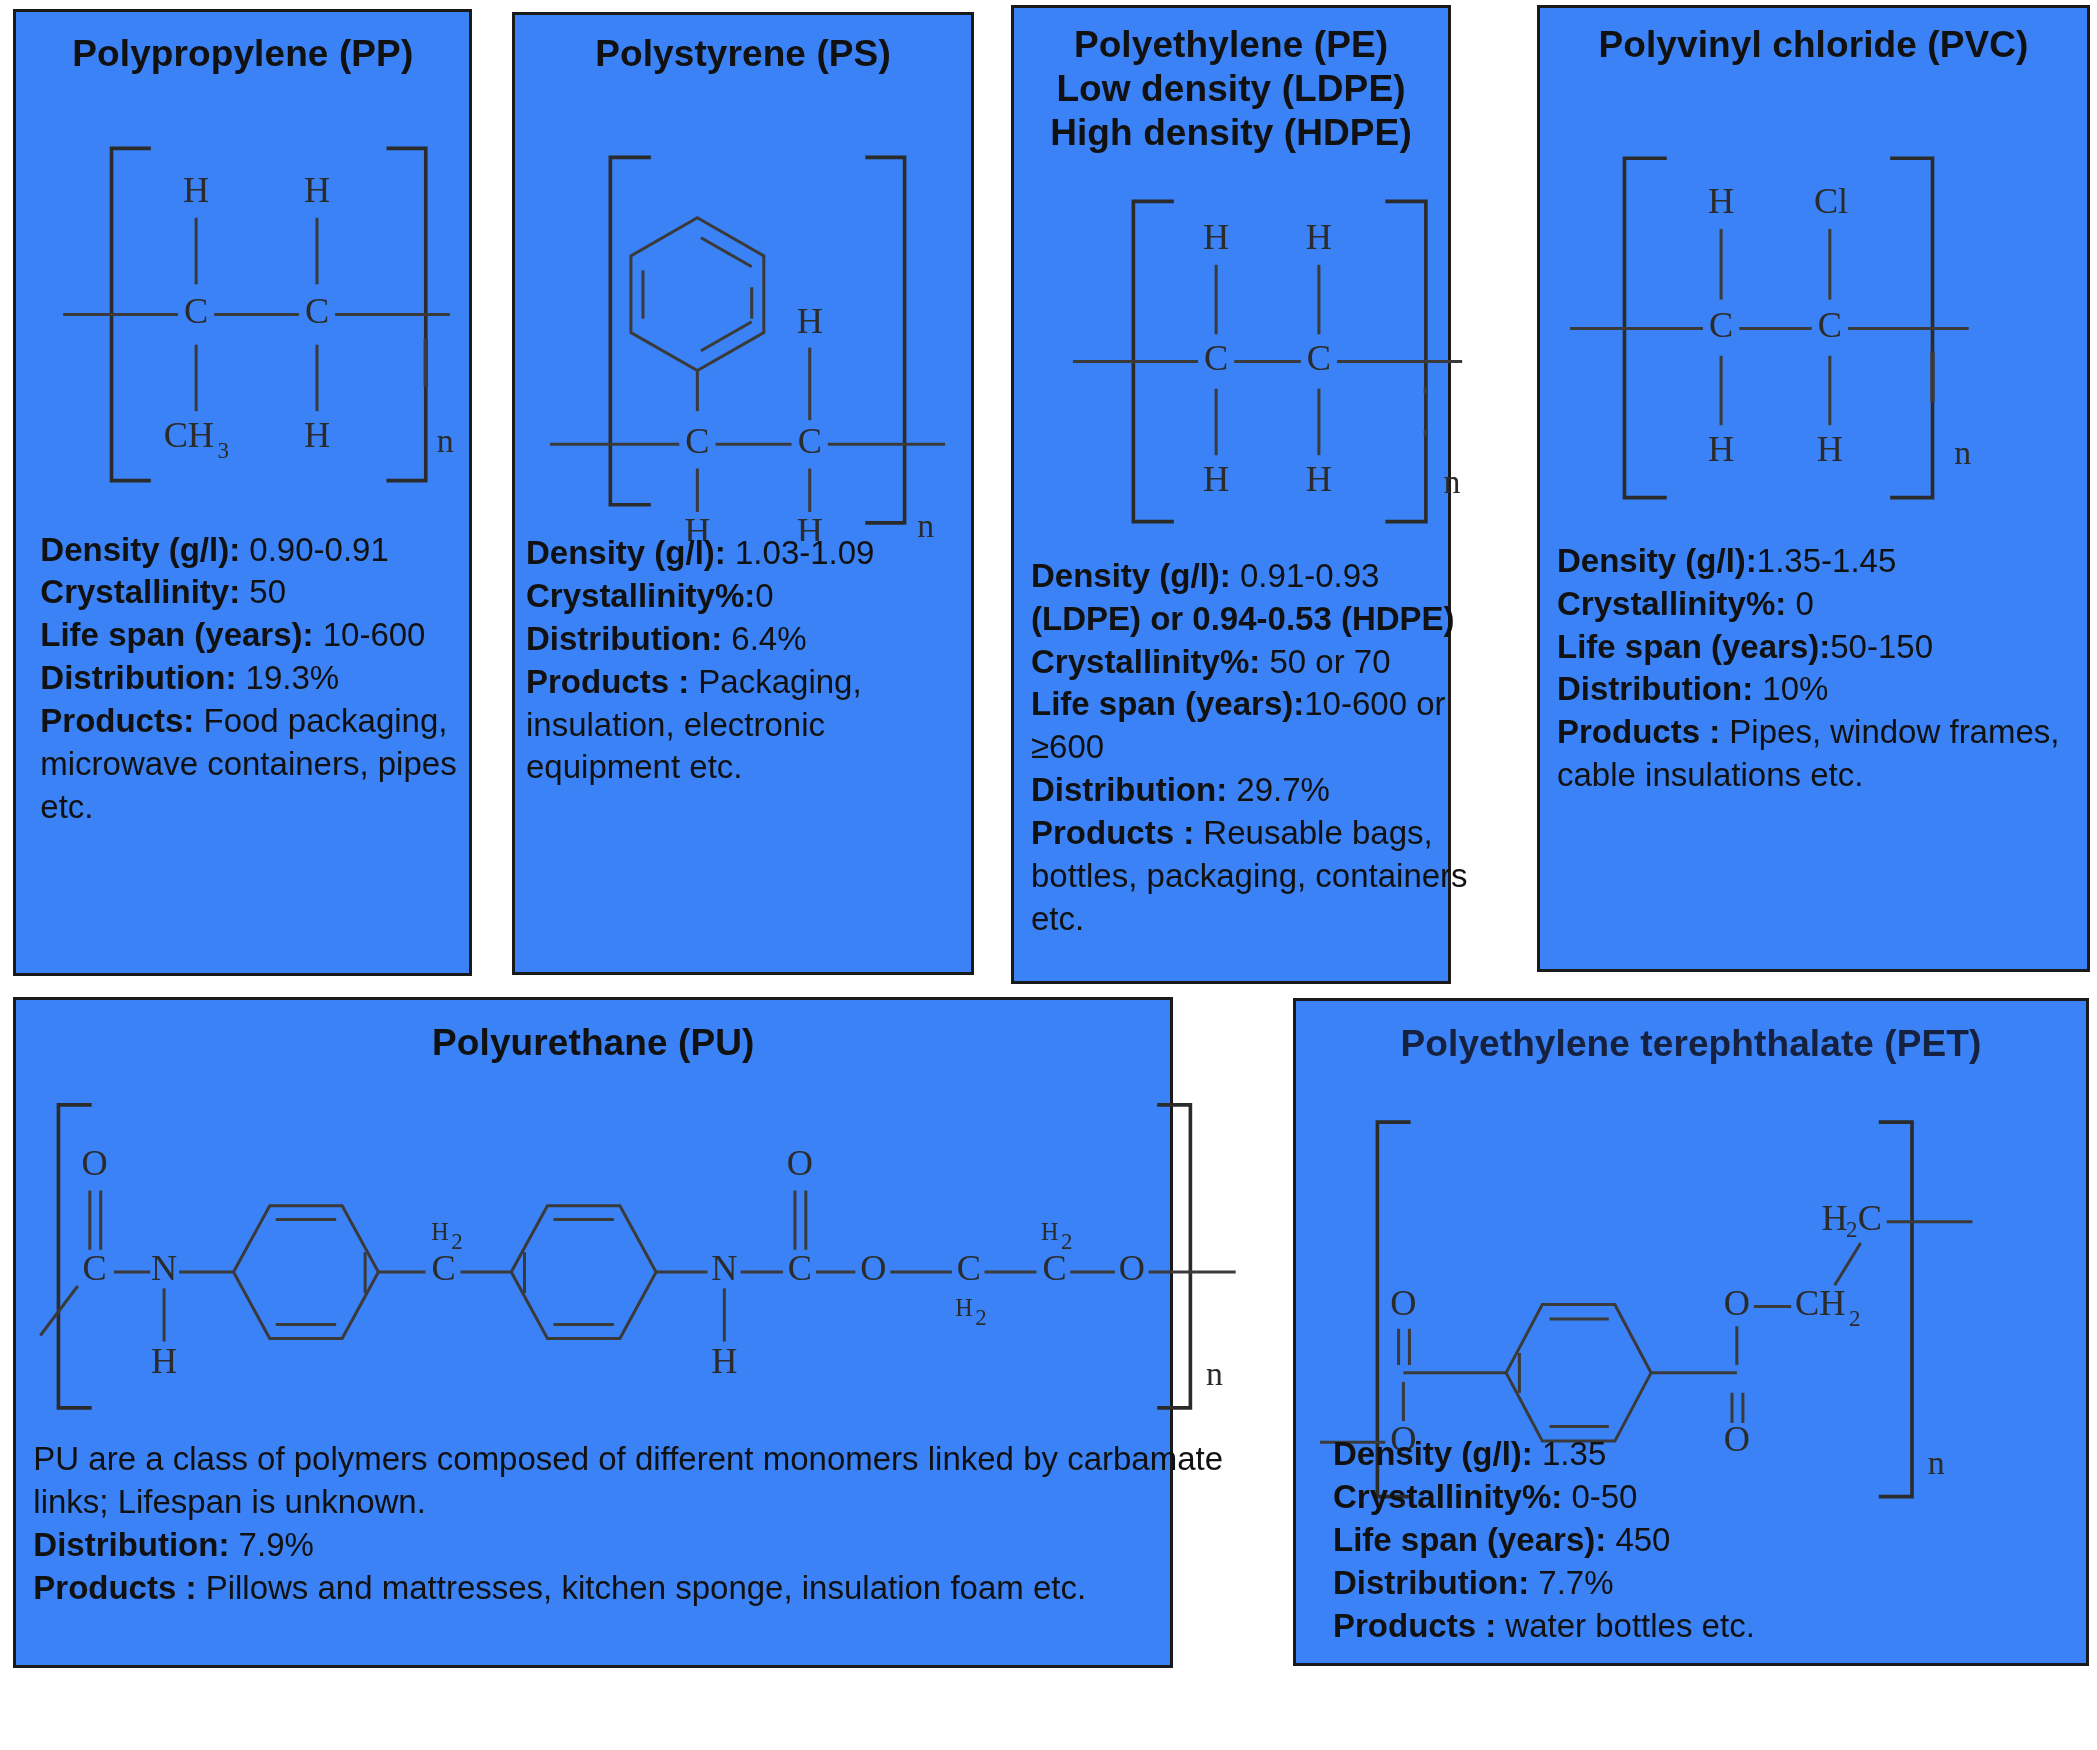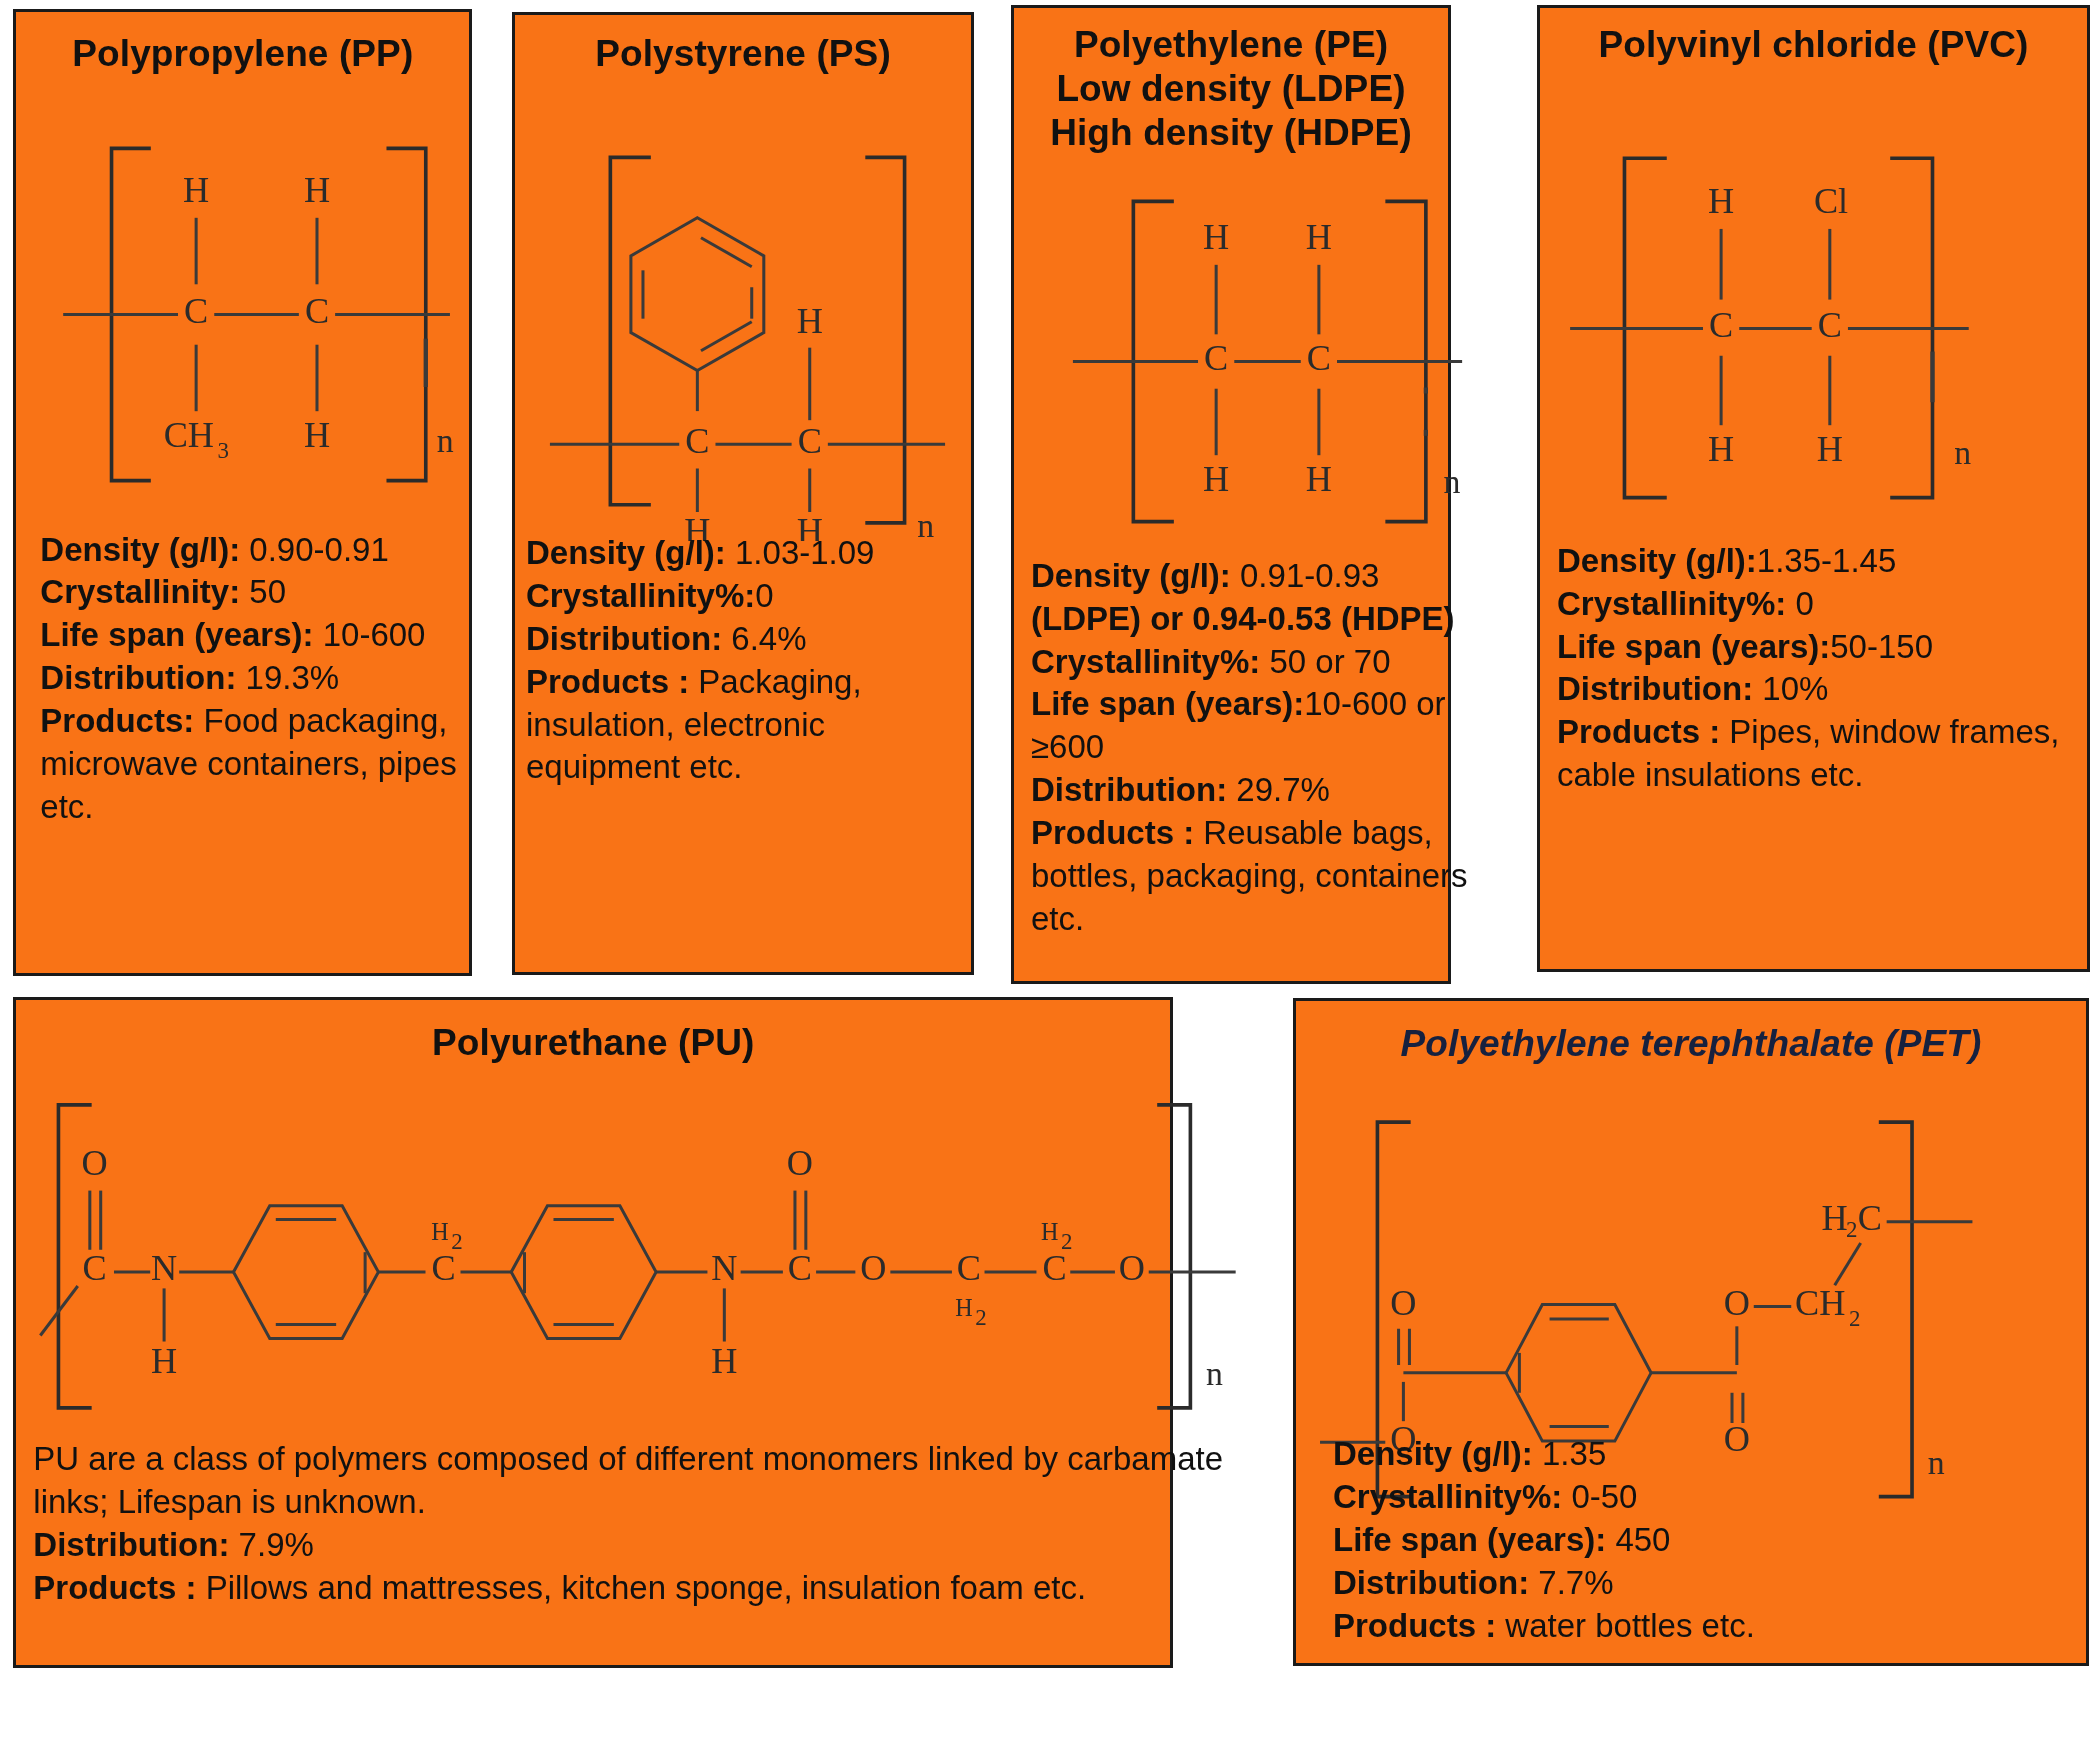--- a/index.html
+++ b/index.html
@@ -11,21 +11,21 @@
   }
   #sheet {
     position: relative;
     width: 2097px; height: 1750px;
     background: #ffffff;
     overflow: hidden;
   }
   .panel {
     position: absolute;
     border: 3px solid #1a1a1a;
-    background: #f97316;
+    background: #3b82f6;
   }
   .panel-title {
     text-align: center;
     font-weight: bold;
     color: #111111;
     letter-spacing: 0.1px;
     line-height: 1.18;
   }
   .title-28 { font-size: 37px; }
   .title-pet { color: #16213f; font-size: 37px; }
@@ -287,21 +287,21 @@
     </div>
 
     <div class="props" style="position:absolute; left:17px; top:438px; width:1208px;">
       <div style="font-weight:normal;">PU are a class of polymers composed of different monomers linked by carbamate links; Lifespan is unknown.</div>
       <div><b>Distribution:</b><span class="val"> 7.9%</span></div>
       <div><b>Products :</b><span class="val"> Pillows and mattresses, kitchen sponge, insulation foam etc.</span></div>
     </div>
   </div>
 
   <div class="panel" style="left:1293px; top:998px; width:796px; height:668px;">
-    <div class="panel-title title-pet" style="margin-top:20.5px;font-style:italic;">Polyethylene terephthalate (PET)</div>
+    <div class="panel-title title-pet" style="margin-top:20.5px;">Polyethylene terephthalate (PET)</div>
 
     <div class="struct" style="left:18px; top:103px;">
       <svg width="743" height="435" viewBox="0 0 1230 720" aria-hidden="true">
 
         <path class="brk" d="M160 30 L105 30 L105 650 L160 650"></path>
         <path class="brk" d="M935 30 L990 30 L990 650 L935 650"></path>
 
         <line class="bond" x1="10" y1="560" x2="118" y2="560"></line>
         <text class="atom" x="148" y="560">O</text>
 

